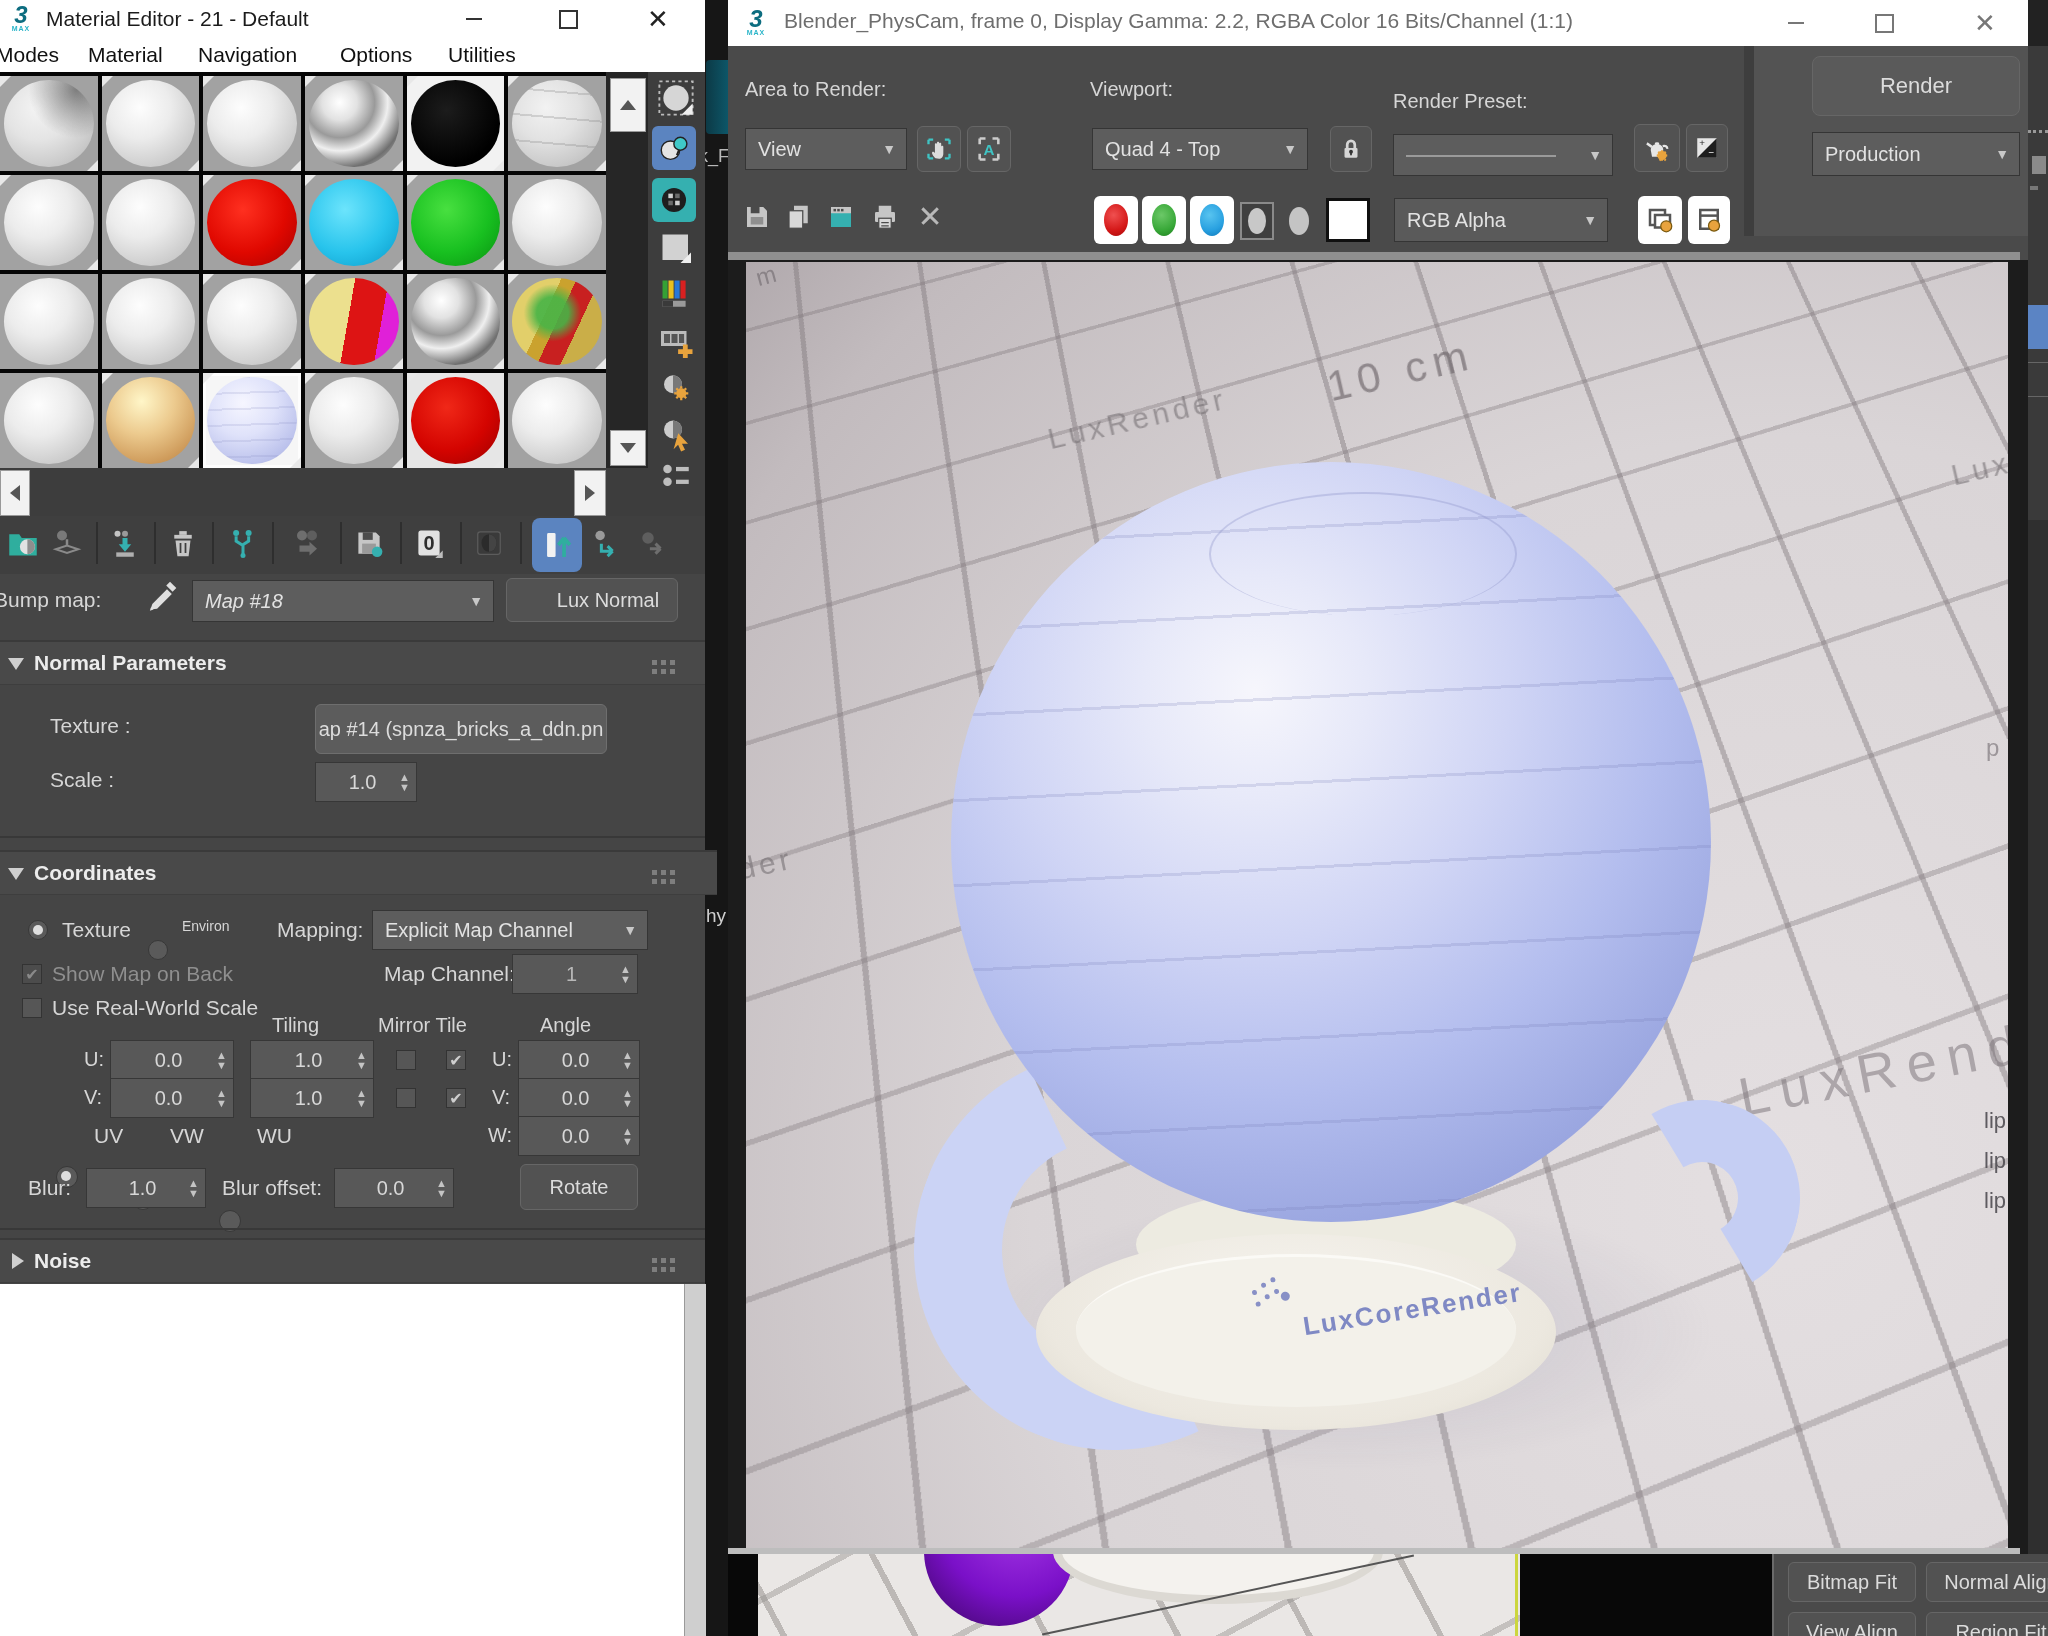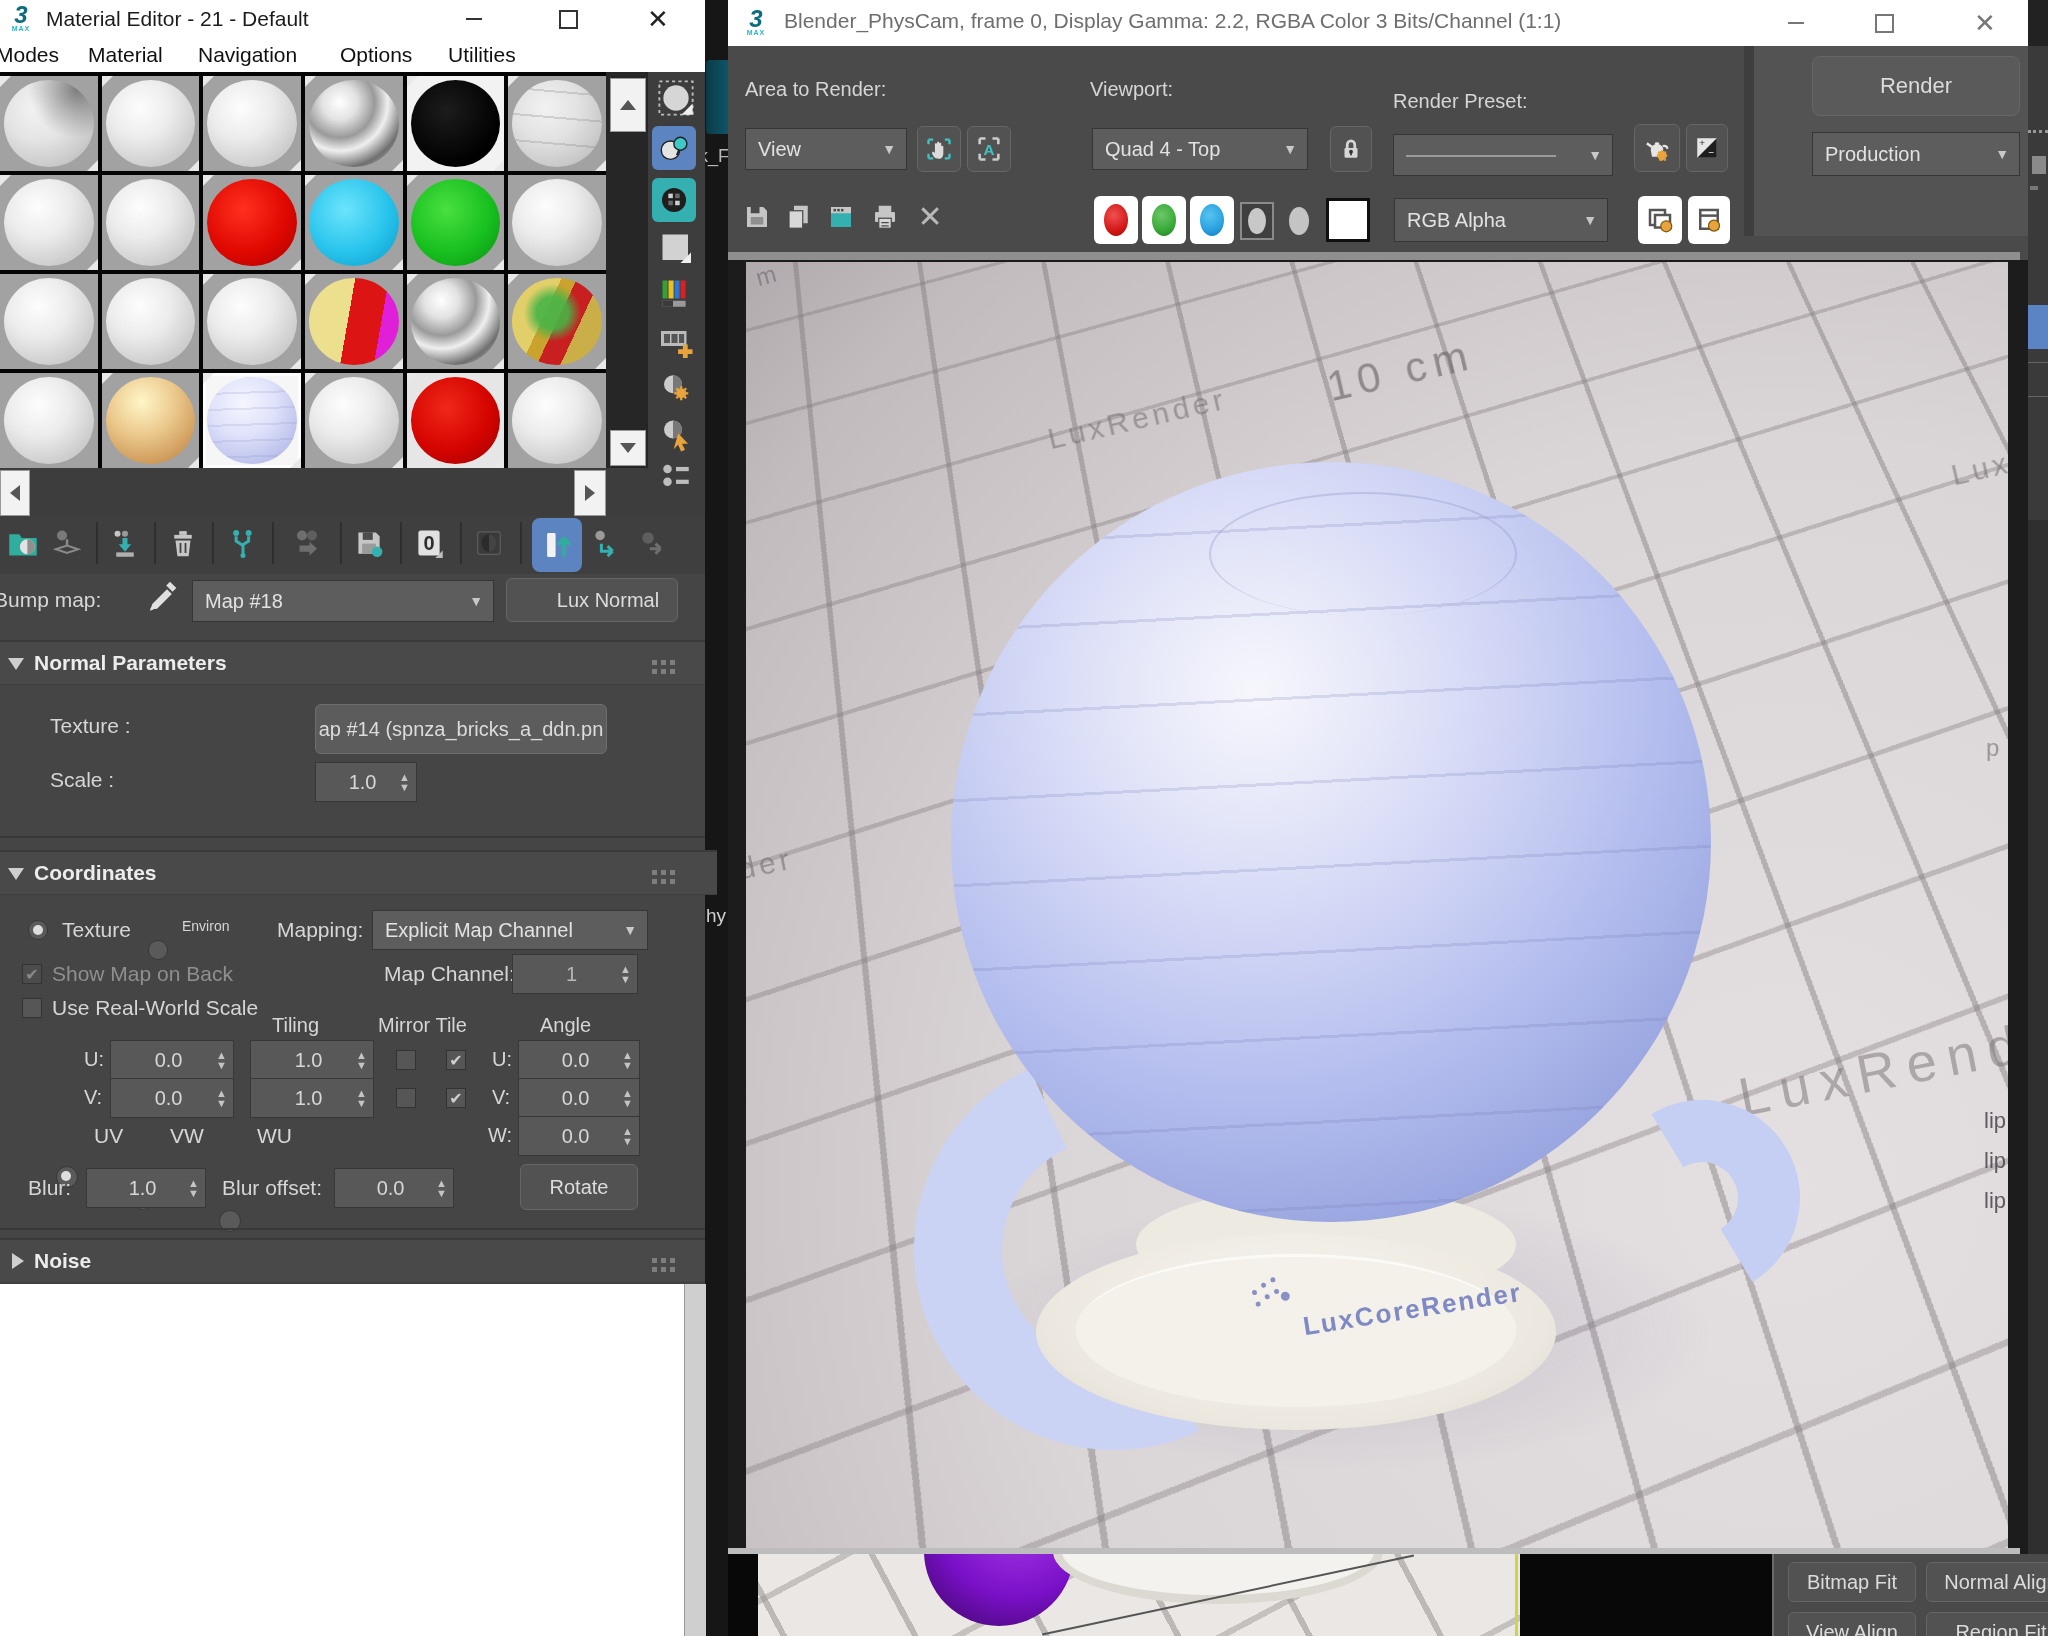--- a/index.html
+++ b/index.html
@@ -127,21 +127,21 @@
     <div class="abs lbl" style="left:1px;top:905px;font-size:19px;color:#cfcfcf;">hy</div>
   </div>
 
   <div id="renwin" class="abs">
 
     <div class="abs titlebar" style="height:46px;">
       <div class="abs maxlogo" style="left:12px;top:6px;">
         <span class="three">3</span>
           <span class="mx">MAX</span>
       </div>
-      <div class="abs wtitle" style="left:56px;top:9px;color:#6e6e6e;">Blender_PhysCam, frame 0, Display Gamma: 2.2, RGBA Color 3 Bits/Channel (1:1)</div>
+      <div class="abs wtitle" style="left:56px;top:9px;color:#6e6e6e;">Blender_PhysCam, frame 0, Display Gamma: 2.2, RGBA Color 16 Bits/Channel (1:1)</div>
       <div class="abs wctl" style="left:1040px;top:4px;">
           <div class="minln" style="background:#777;"></div>
         </div>
       <div class="abs wctl" style="left:1128px;top:4px;">
           <div class="maxsq" style="border-color:#777;"></div>
         </div>
       <div class="abs wctl" style="left:1222px;top:4px;color:#777;font-size:26px;width:70px;">✕</div>
     </div>
 
     <div class="abs lbl" style="left:17px;top:78px;">Area to Render:</div>
@@ -629,21 +629,21 @@
     </div>
 
     <div class="abs lbl" style="left:-6px;top:588px;font-size:21px;">Bump map:</div>
     <div class="abs" style="left:146px;top:578px;width:36px;height:36px;">
       <svg viewBox="0 0 24 24" width="36" height="36">
           <path d="M3 21l1.2-3.6L14 7.5l3.2 3.2L7.4 20.5z" fill="#e0e0e0"></path>
           <path d="M13.5 5l2.5-2.5 4.2 4.2L17.7 9.2z" fill="#e0e0e0"></path>
           <path d="M2.6 21.8l.8-2.4 1.6 1.6z" fill="#e0e0e0"></path>
         </svg>
     </div>
-    <div class="abs dd" style="left:192px;top:580px;width:302px;height:42px;">
+    <div class="abs dd" style="left:192px;top:580px;width:302px;height:42px;font-style:italic;">
       <span class="val">Map #18</span>
         <span class="caret">▼</span>
     </div>
     <div class="abs btn3" style="left:506px;top:578px;width:172px;height:44px;padding-left:32px;">Lux Normal</div>
 
     <div class="abs rollhead" style="top:640px;">
       <div class="abs rolltri open"></div>
       <div class="abs rolltitle">Normal Parameters</div>
       <div class="abs grip"></div>
     </div>

